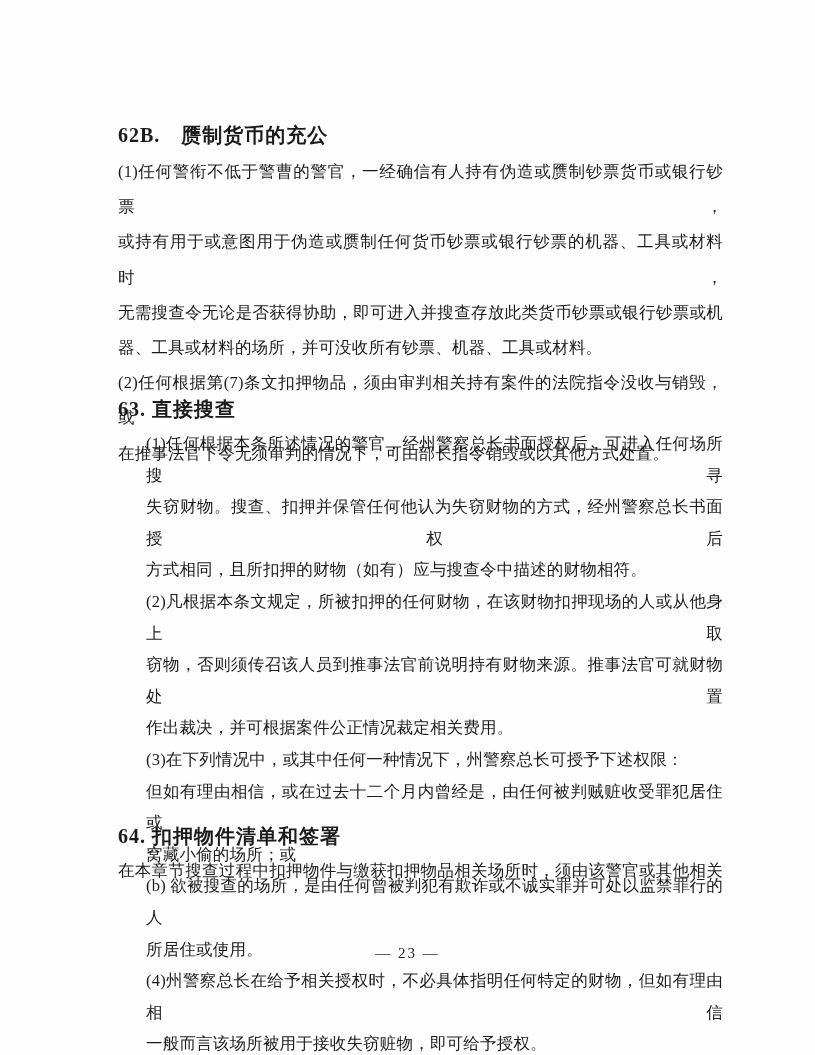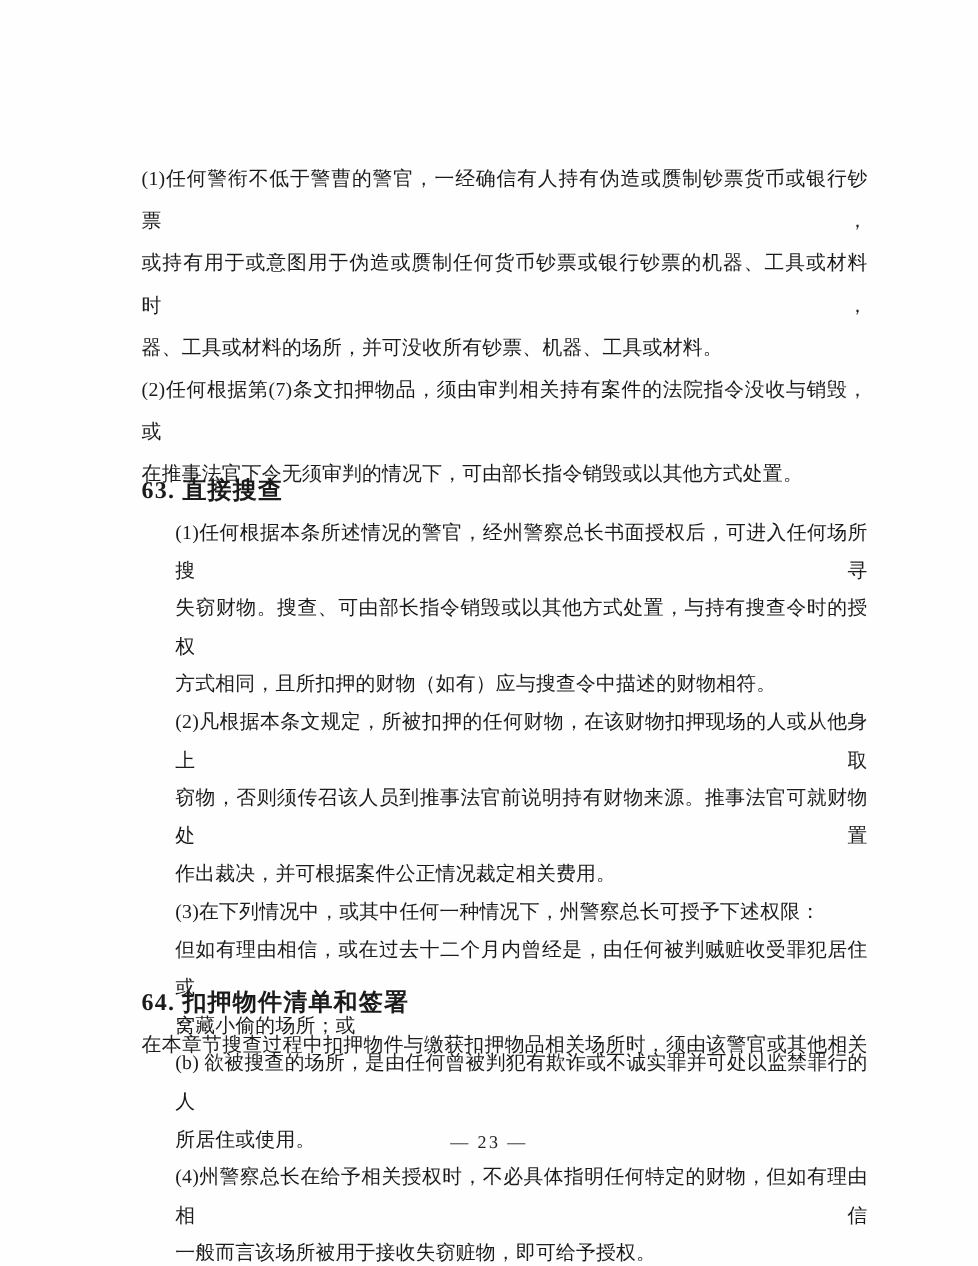--- a/index.html
+++ b/index.html
@@ -57,34 +57,36 @@
     letter-spacing: 2px;
     color: #222;
   }
 </style>
 </head>
 <body>
 
 <div class="page">
 
   <section class="sec" id="sec-62b">
+    <h2 class="sec-heading">62B.　赝制货币的充公</h2>
     <div class="sec-body">
       <div class="line full">(1)任何警衔不低于警曹的警官，一经确信有人持有伪造或赝制钞票货币或银行钞票，</div>
       <div class="line full">或持有用于或意图用于伪造或赝制任何货币钞票或银行钞票的机器、工具或材料时，</div>
+      <div class="line full">无需搜查令无论是否获得协助，即可进入并搜查存放此类货币钞票或银行钞票或机</div>
       <div class="line">器、工具或材料的场所，并可没收所有钞票、机器、工具或材料。</div>
       <div class="line full">(2)任何根据第(7)条文扣押物品，须由审判相关持有案件的法院指令没收与销毁，或</div>
       <div class="line">在推事法官下令无须审判的情况下，可由部长指令销毁或以其他方式处置。</div>
     </div>
   </section>
 
   <section class="sec" id="sec-63">
     <h2 class="sec-heading">63. 直接搜查</h2>
     <div class="sec-body">
       <div class="line full">(1)任何根据本条所述情况的警官，经州警察总长书面授权后，可进入任何场所搜寻</div>
-      <div class="line full">失窃财物。搜查、可由部长指令销毁或以其他方式处置，与持有搜查令时的授权</div>
+      <div class="line full">失窃财物。搜查、扣押并保管任何他认为失窃财物的方式，经州警察总长书面授权后</div>
       <div class="line">方式相同，且所扣押的财物（如有）应与搜查令中描述的财物相符。</div>
       <div class="line full">(2)凡根据本条文规定，所被扣押的任何财物，在该财物扣押现场的人或从他身上取</div>
       <div class="line full">窃物，否则须传召该人员到推事法官前说明持有财物来源。推事法官可就财物处置</div>
       <div class="line">作出裁决，并可根据案件公正情况裁定相关费用。</div>
       <div class="line">(3)在下列情况中，或其中任何一种情况下，州警察总长可授予下述权限：</div>
       <div class="line full">但如有理由相信，或在过去十二个月内曾经是，由任何被判贼赃收受罪犯居住或</div>
       <div class="line">窝藏小偷的场所；或</div>
       <div class="line full">(b) 欲被搜查的场所，是由任何曾被判犯有欺诈或不诚实罪并可处以监禁罪行的人</div>
       <div class="line">所居住或使用。</div>
       <div class="line full">(4)州警察总长在给予相关授权时，不必具体指明任何特定的财物，但如有理由相信</div>

